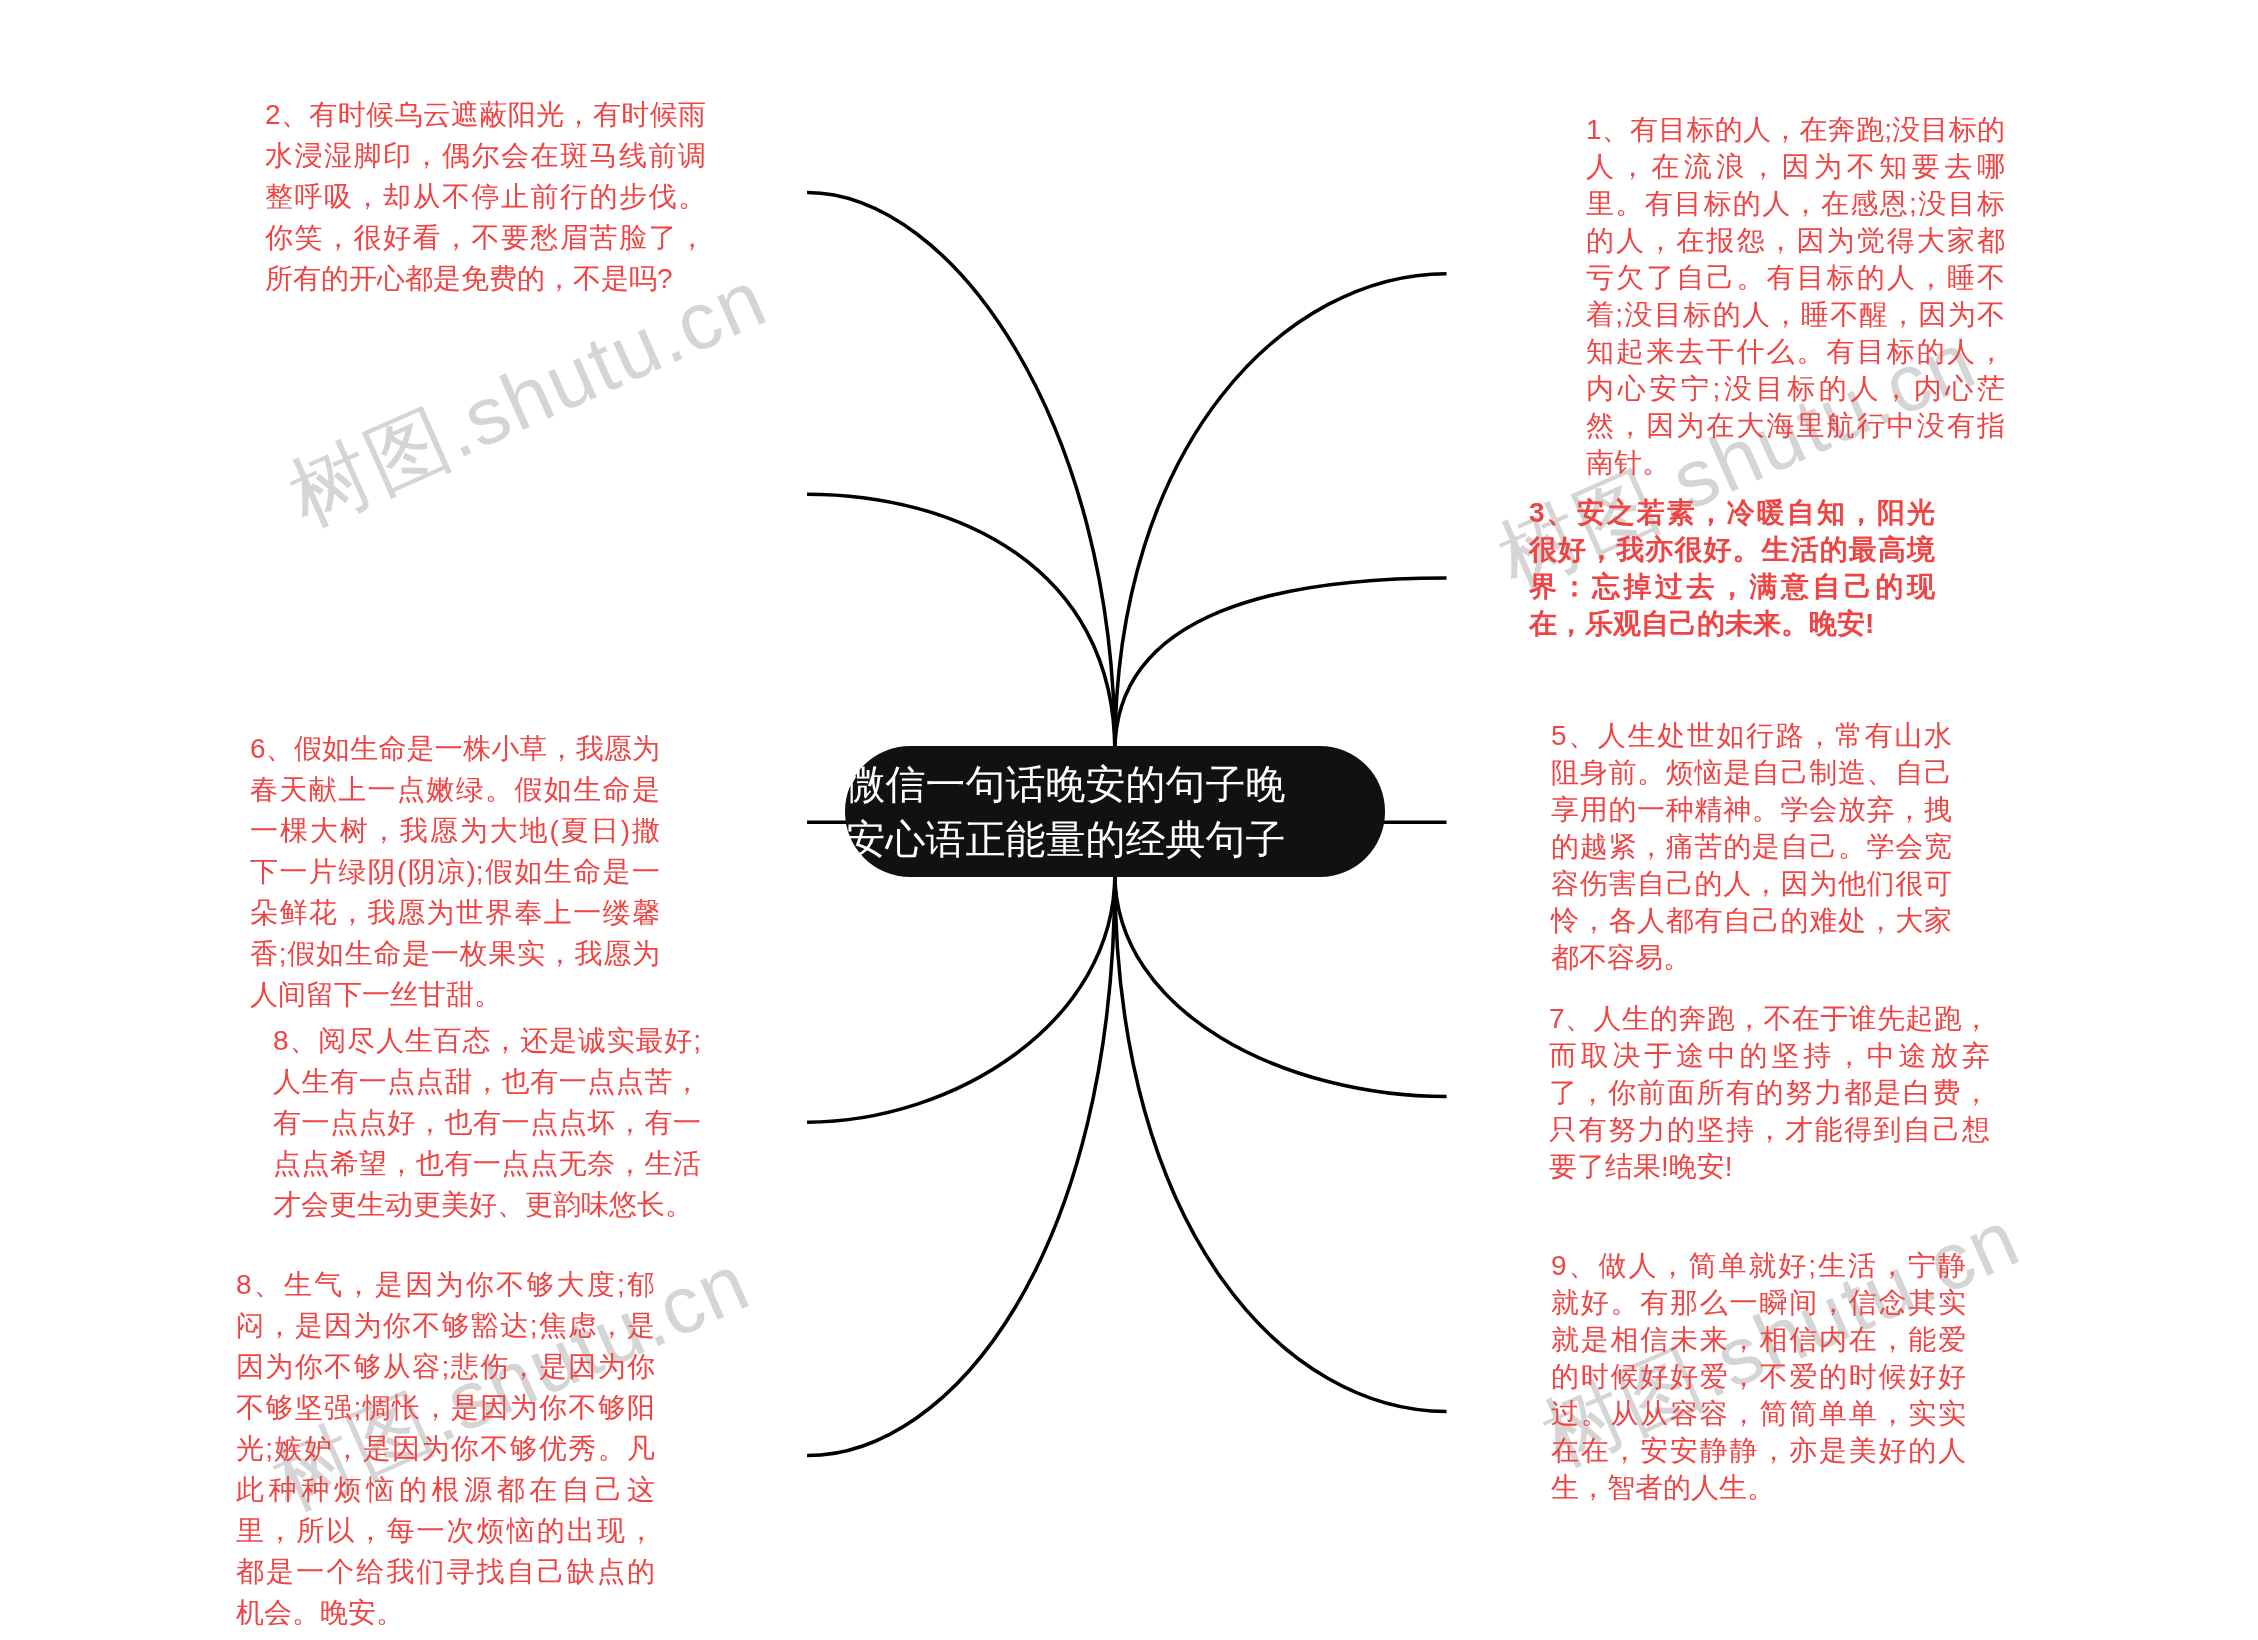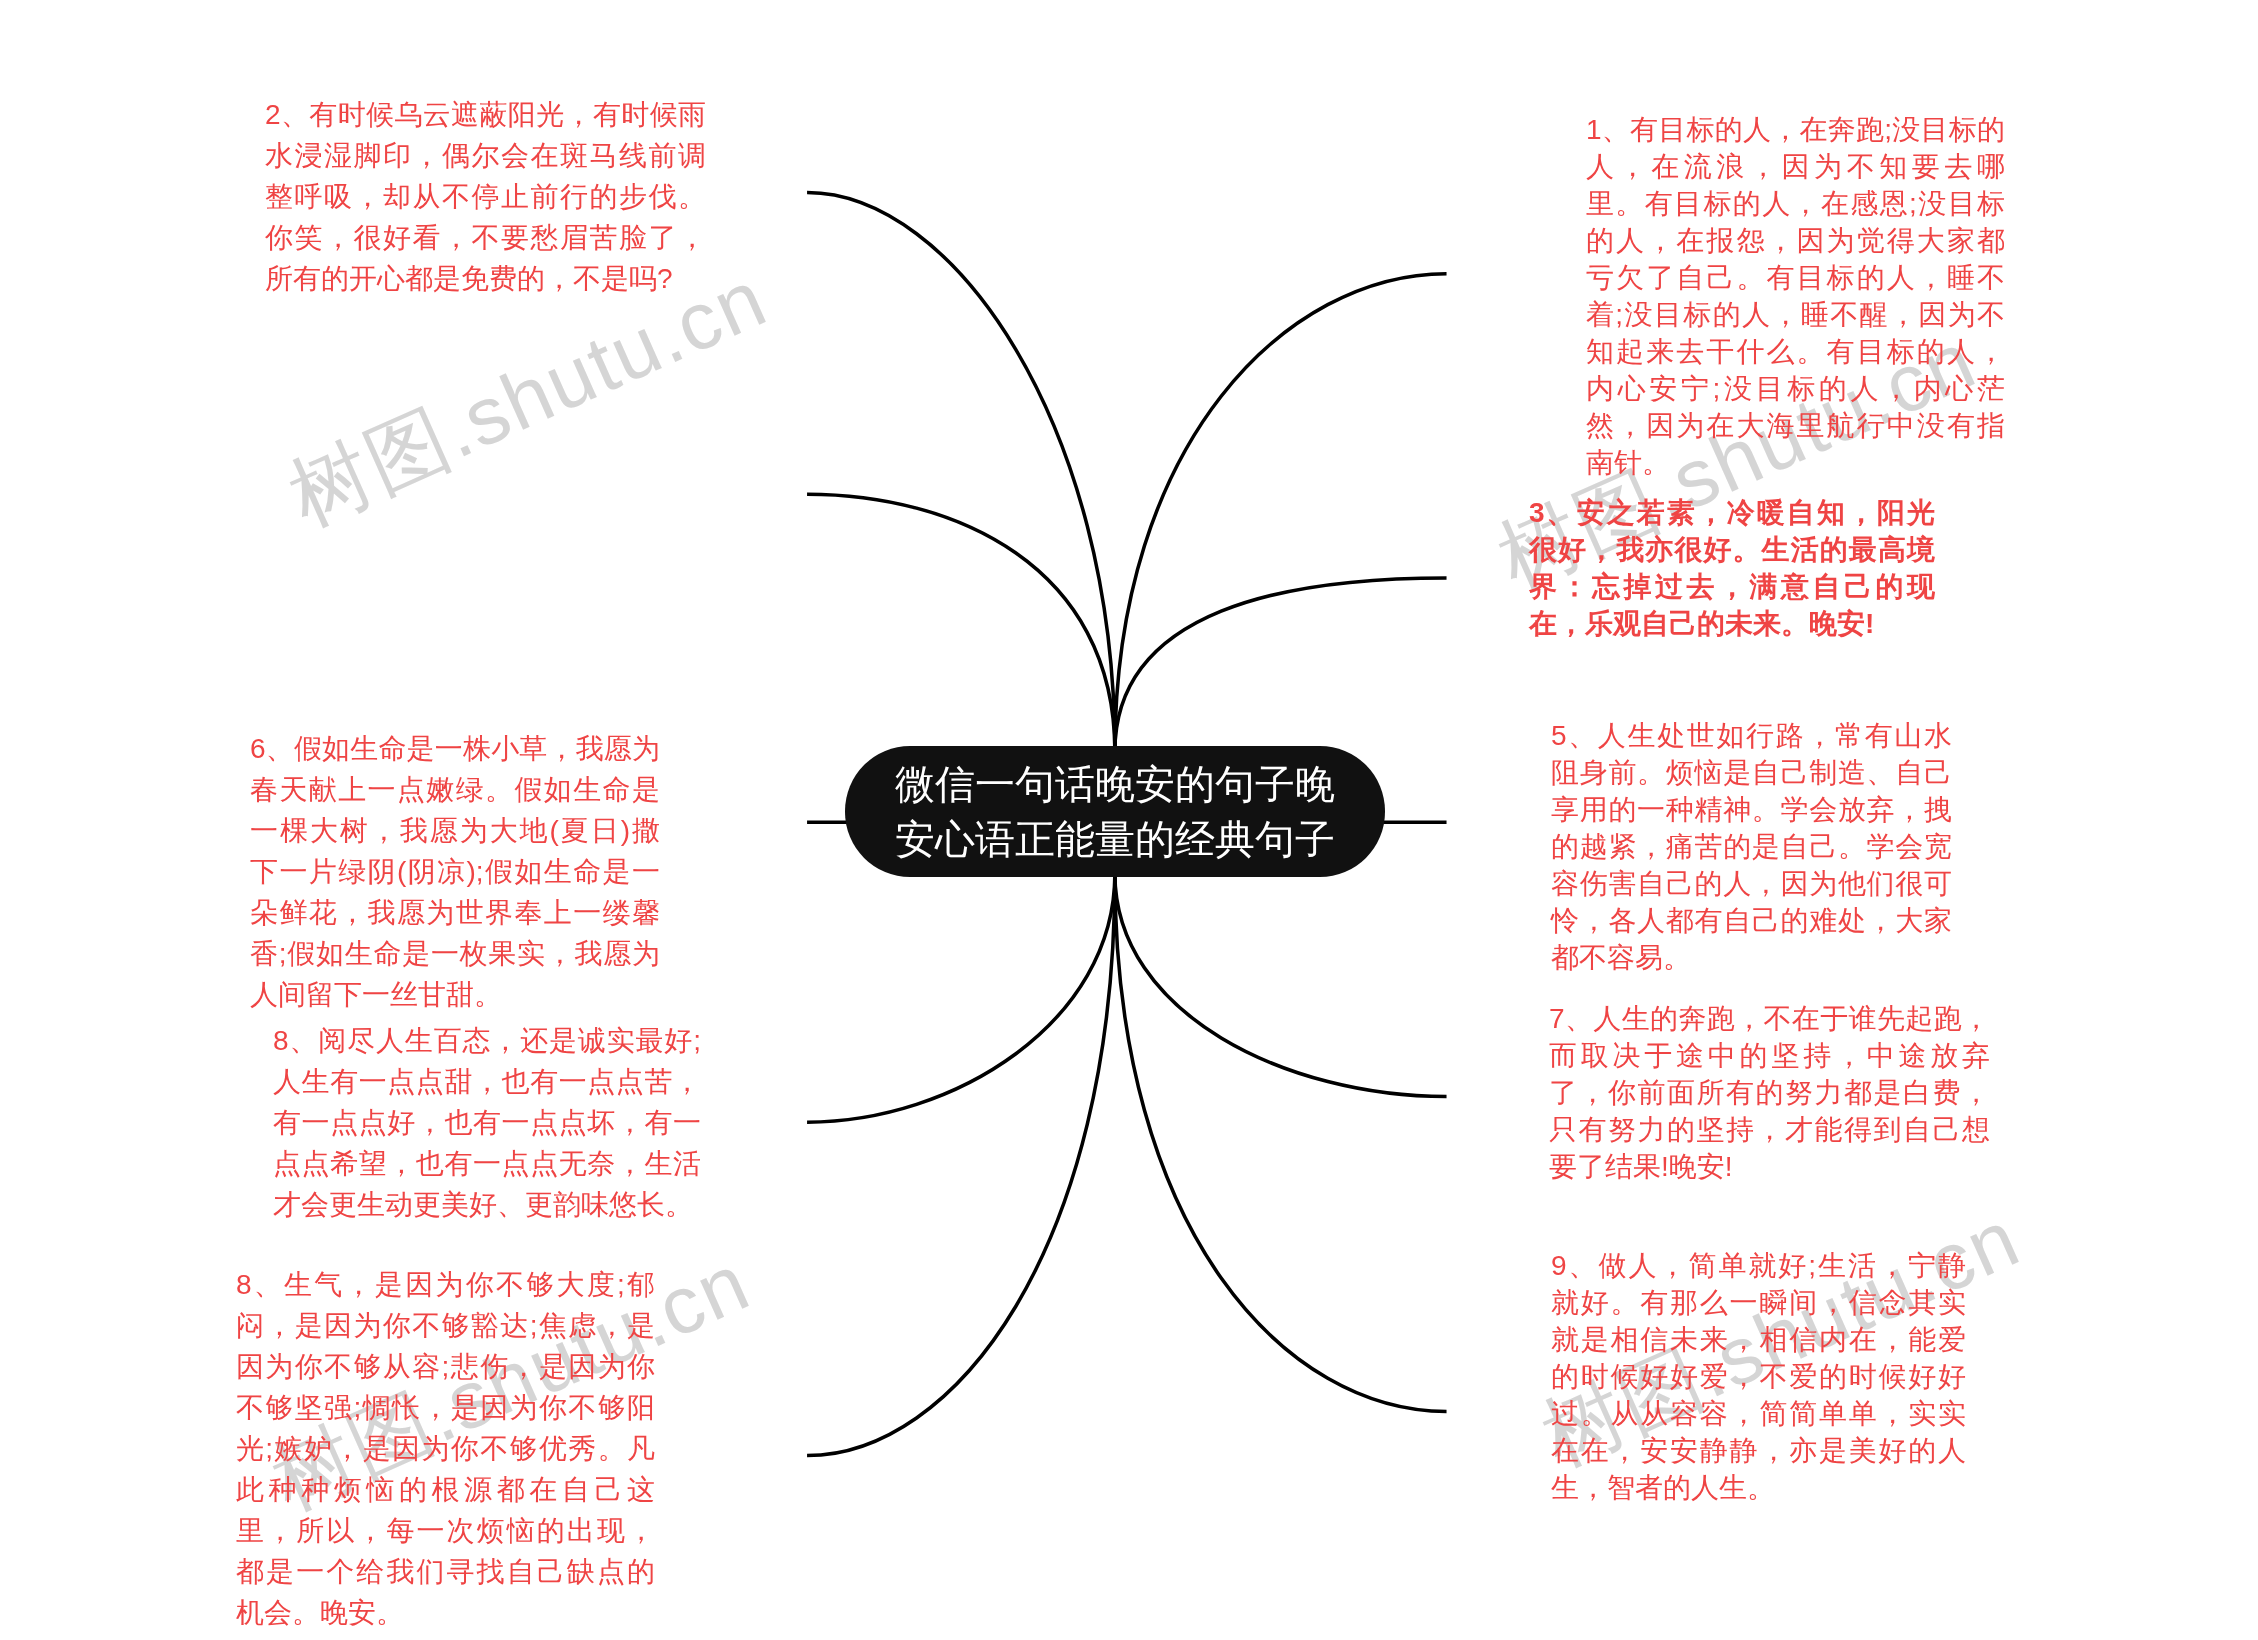--- a/index.html
+++ b/index.html
@@ -67,21 +67,21 @@
     position: absolute;
     left: 845px;
     top: 746px;
     width: 540px;
     height: 131px;
     background: #111111;
     border-radius: 65px;
     z-index: 3;
     display: flex;
     align-items: center;
-    justify-content: center;
+    justify-content: flex-start;
   }
   #root-node .root-label {
     width: 441px;
     font-size: 40px;
     line-height: 55px;
     color: #ffffff;
     text-align: center;
     word-break: break-all;
   }
 </style>

